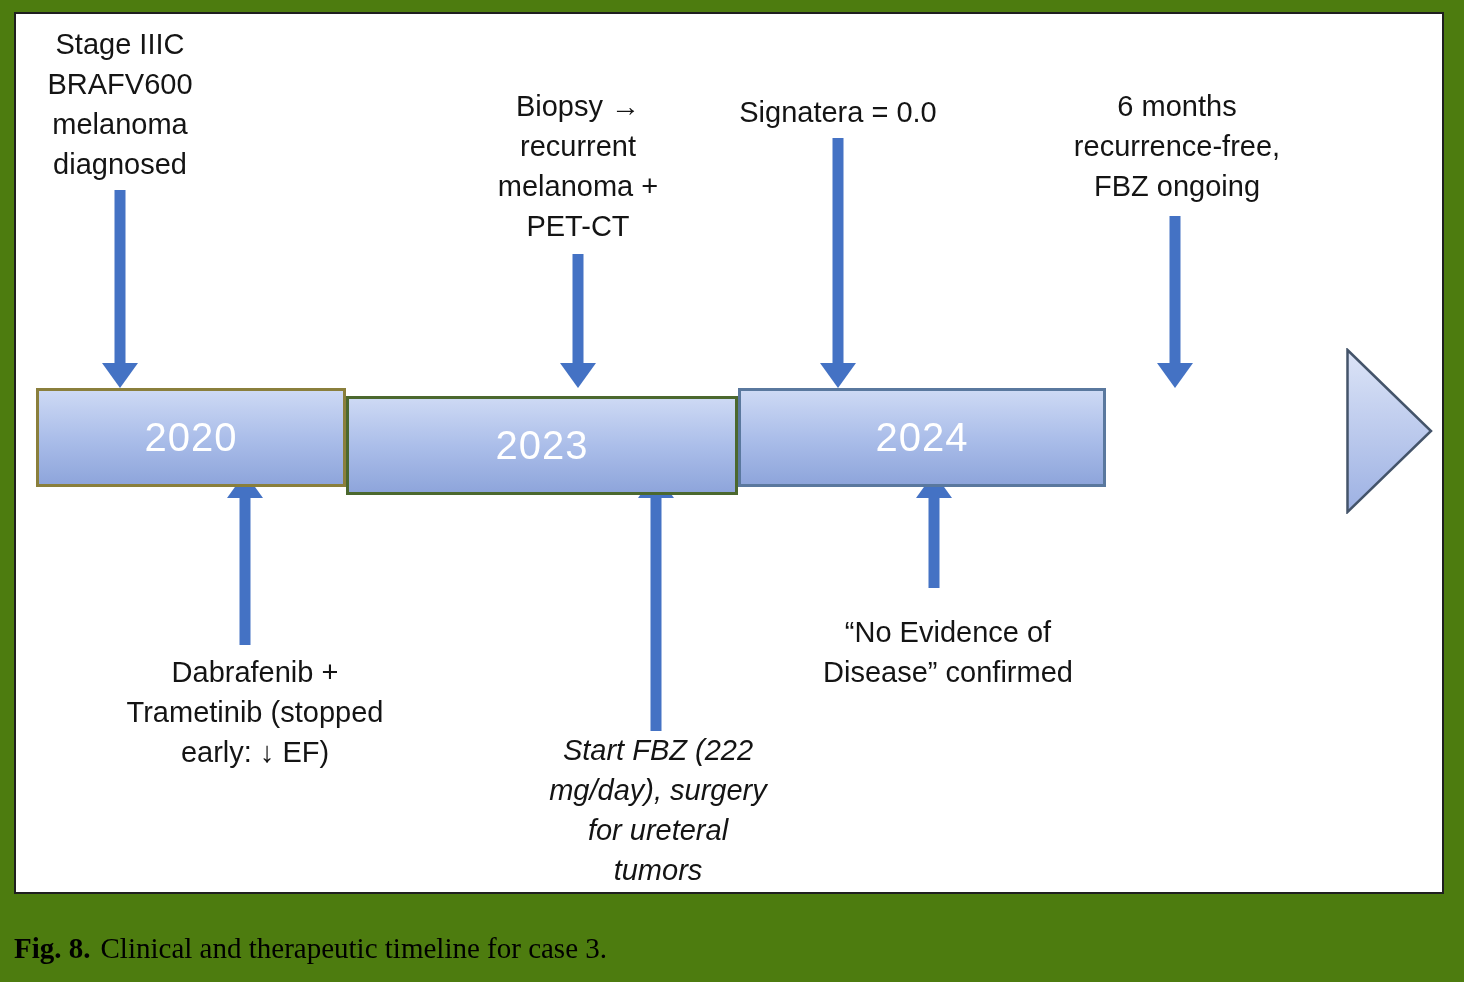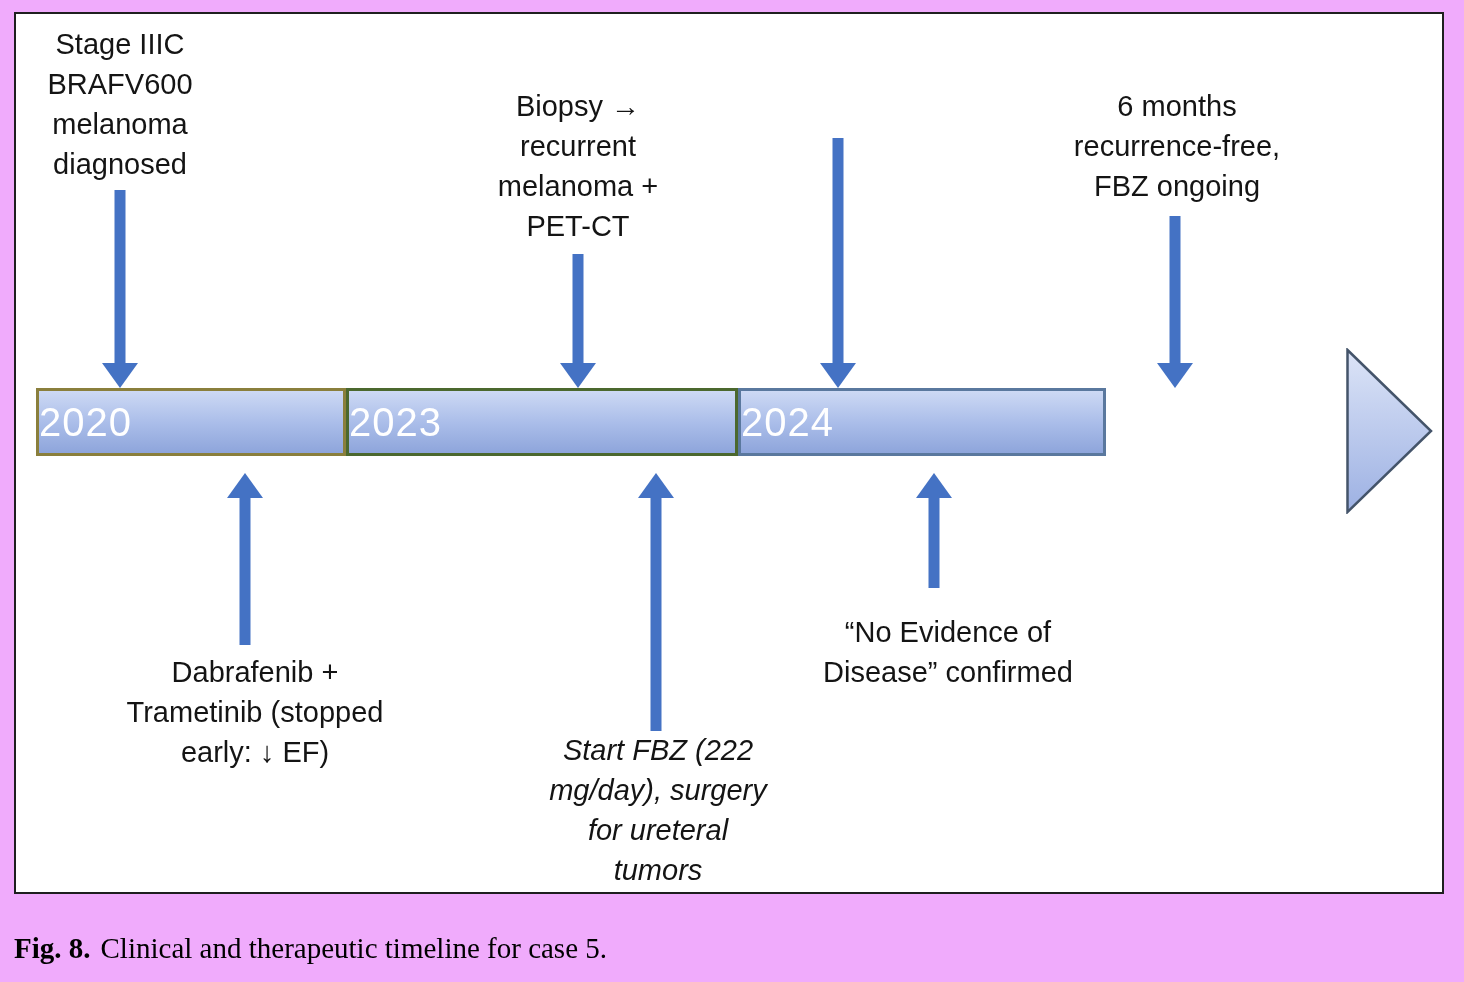--- a/index.html
+++ b/index.html
@@ -1,20 +1,20 @@
 <!DOCTYPE html>
 <html><head>
 <meta charset="utf-8">
 <style>
   html, body { margin: 0; padding: 0; background: #ffffff; }
   .page {
     position: relative;
     width: 1464px;
     height: 982px;
-    background: #f0abfc;
+    background: #4d7c0f;
     font-family: "Liberation Sans", sans-serif;
     overflow: hidden;
   }
   .frame {
     position: absolute;
     left: 14px; top: 12px;
     width: 1430px; height: 882px;
     border: 2.5px solid #1f1f1f;
     background: #ffffff;
     box-sizing: border-box;
@@ -42,25 +42,25 @@
     left: 50%; transform: translateX(-50%);
     width: 0; height: 0;
     border-left: 18px solid transparent;
     border-right: 18px solid transparent;
   }
   .arrow.down .head { bottom: 0; border-top: 25px solid #4472c4; }
   .arrow.up   .head { top: 0;    border-bottom: 25px solid #4472c4; }
   
   .seg {
     position: absolute;
-    top: 388px; height: 68px;
+    top: 388px; height: 99px;
     box-sizing: border-box;
     border: 3px solid #888888;
     background: linear-gradient(180deg, #cdd9f4 0%, #aabde9 52%, #8ea5db 100%);
-    display: flex; align-items: center; justify-content: flex-start;
+    display: flex; align-items: center; justify-content: center;
   }
   .seg .year {
     font-size: 40px;
     color: #ffffff;
     letter-spacing: 1px;
   }
   .bar-arrowhead { position: absolute; }
   
   .caption {
     position: absolute;
@@ -79,20 +79,21 @@
   <div class="frame"></div>
 
   <div class="ann" style="left:0px; top:24px; width:240px;">Stage IIIC
 BRAFV600
 melanoma
 diagnosed</div>
   <div class="ann" style="left:428px; top:86px; width:300px;">Biopsy →
 recurrent
 melanoma +
 PET-CT</div>
+  <div class="ann" style="left:688px; top:92px; width:300px;">Signatera = 0.0</div>
   <div class="ann" style="left:1017px; top:86px; width:320px;">6 months
 recurrence-free,
 FBZ ongoing</div>
 
   <div class="ann" style="left:85px; top:652px; width:340px;">Dabrafenib +
 Trametinib (stopped
 early: ↓ EF)</div>
   <div class="ann" style="left:498px; top:730px; width:320px;font-style:italic;">Start FBZ (222
 mg/day), surgery
 for ureteral
@@ -126,34 +127,34 @@
     <div class="head"></div>
   </div>
   <div class="arrow up" style="left:916px; top:473px; height:115px;">
     <div class="shaft"></div>
     <div class="head"></div>
   </div>
 
   <div class="seg" style="left: 36px; width: 310px; border-color: rgb(138, 127, 60);">
     <span class="year">2020</span>
   </div>
-  <div class="seg" style="left: 346px; width: 392px; border-color: rgb(75, 104, 46);">
+  <div class="seg" style="left: 346px; width: 392px; border-color: rgb(75, 104, 46); margin-top: 8px;">
     <span class="year">2023</span>
   </div>
   <div class="seg" style="left: 738px; width: 368px; border-color: rgb(90, 120, 158);">
     <span class="year">2024</span>
   </div>
 
   <svg class="bar-arrowhead" width="88" height="166" viewBox="0 0 88 166" style="left:1346px; top:348px;">
     <defs>
       <linearGradient id="ahg" x1="0" y1="0" x2="0" y2="1">
         <stop offset="0" stop-color="#dce4f7"></stop>
         <stop offset="1" stop-color="#9db1e3"></stop>
       </linearGradient>
     </defs>
     <polygon points="1.5,2 85,83 1.5,164" fill="url(#ahg)" stroke="#44546a" stroke-width="2.5"></polygon>
   </svg>
 
   <div class="caption">
-    <span class="fig-label">Fig. 8.</span><span>Clinical and therapeutic timeline for case 5.</span>
+    <span class="fig-label">Fig. 8.</span><span>Clinical and therapeutic timeline for case 3.</span>
   </div>
 
 </div>
 
 </body></html>

